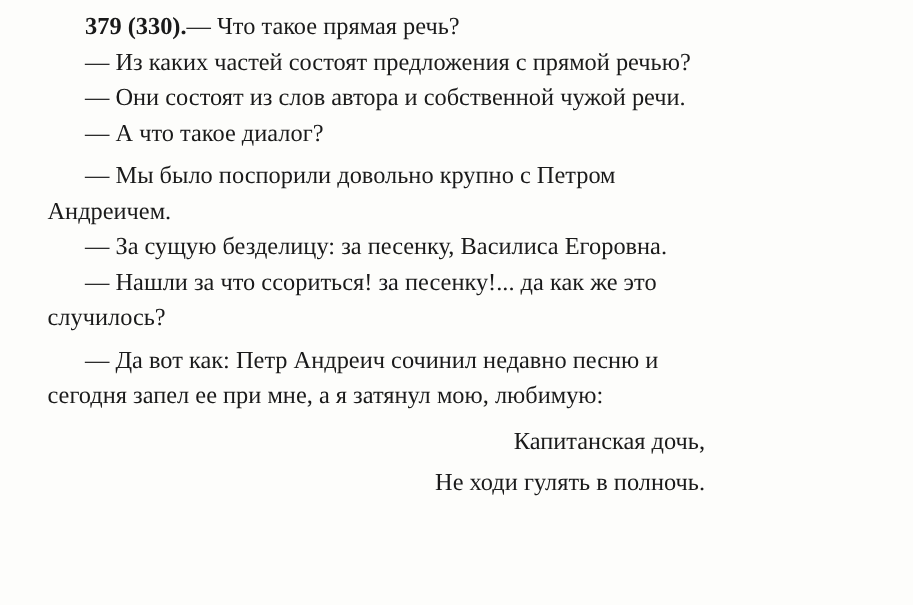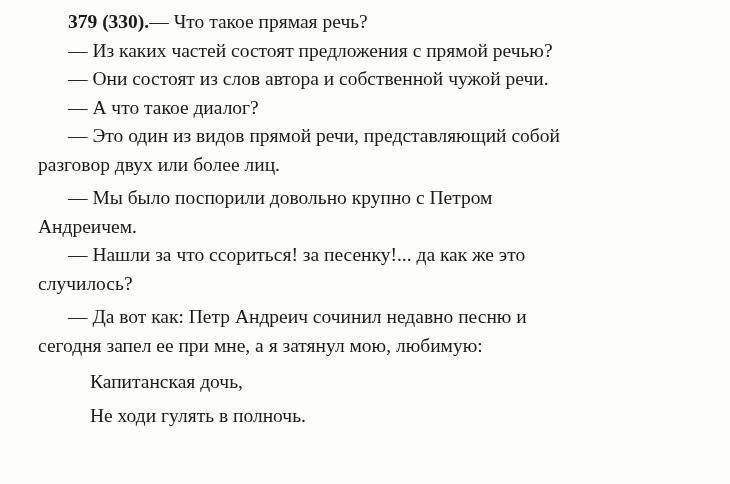--- a/index.html
+++ b/index.html
@@ -40,20 +40,21 @@
     text-align: left;
   }
   .num {
     font-weight: bold;
   }
   .indent {
     text-indent: 30px;
   }
   .verse {
     text-indent: 52px;
+    text-align: right;
   }
   .gap-small {
     height: 5px;
   }
   .gap-mid {
     height: 8px;
   }
   .inline {
     display: inline;
   }
@@ -63,27 +64,27 @@
 
 <div class="page">
 
   <div class="corner-mark"></div>
 
   <div class="ex">
     <div class="line indent"><span class="num inline">379 (330).</span><span class="inline">— Что такое прямая речь?</span></div>
     <div class="line indent">— Из каких частей состоят предложения с прямой речью?</div>
     <div class="line indent">— Они состоят из слов автора и собственной чужой речи.</div>
     <div class="line indent">— А что такое диалог?</div>
-    <div class="line indent">— Это один из видов прямой речи, представляющий собой разговор двух или более лиц.</div>
   </div>
 
   <div class="gap-small"></div>
 
   <div class="ex">
     <div class="line indent">— Мы было поспорили довольно крупно с Петром Андреичем.</div>
+    <div class="line indent">— За сущую безделицу: за песенку, Василиса Егоровна.</div>
     <div class="line indent">— Нашли за что ссориться! за песенку!... да как же это случилось?</div>
     <div class="gap-small"></div>
     <div class="line indent">— Да вот как: Петр Андреич сочинил недавно песню и сегодня запел ее при мне, а я затянул мою, любимую:</div>
     <div class="gap-mid"></div>
     <div class="line verse">Капитанская дочь,</div>
     <div class="gap-small"></div>
     <div class="line verse">Не ходи гулять в полночь.</div>
 
   </div>
 

